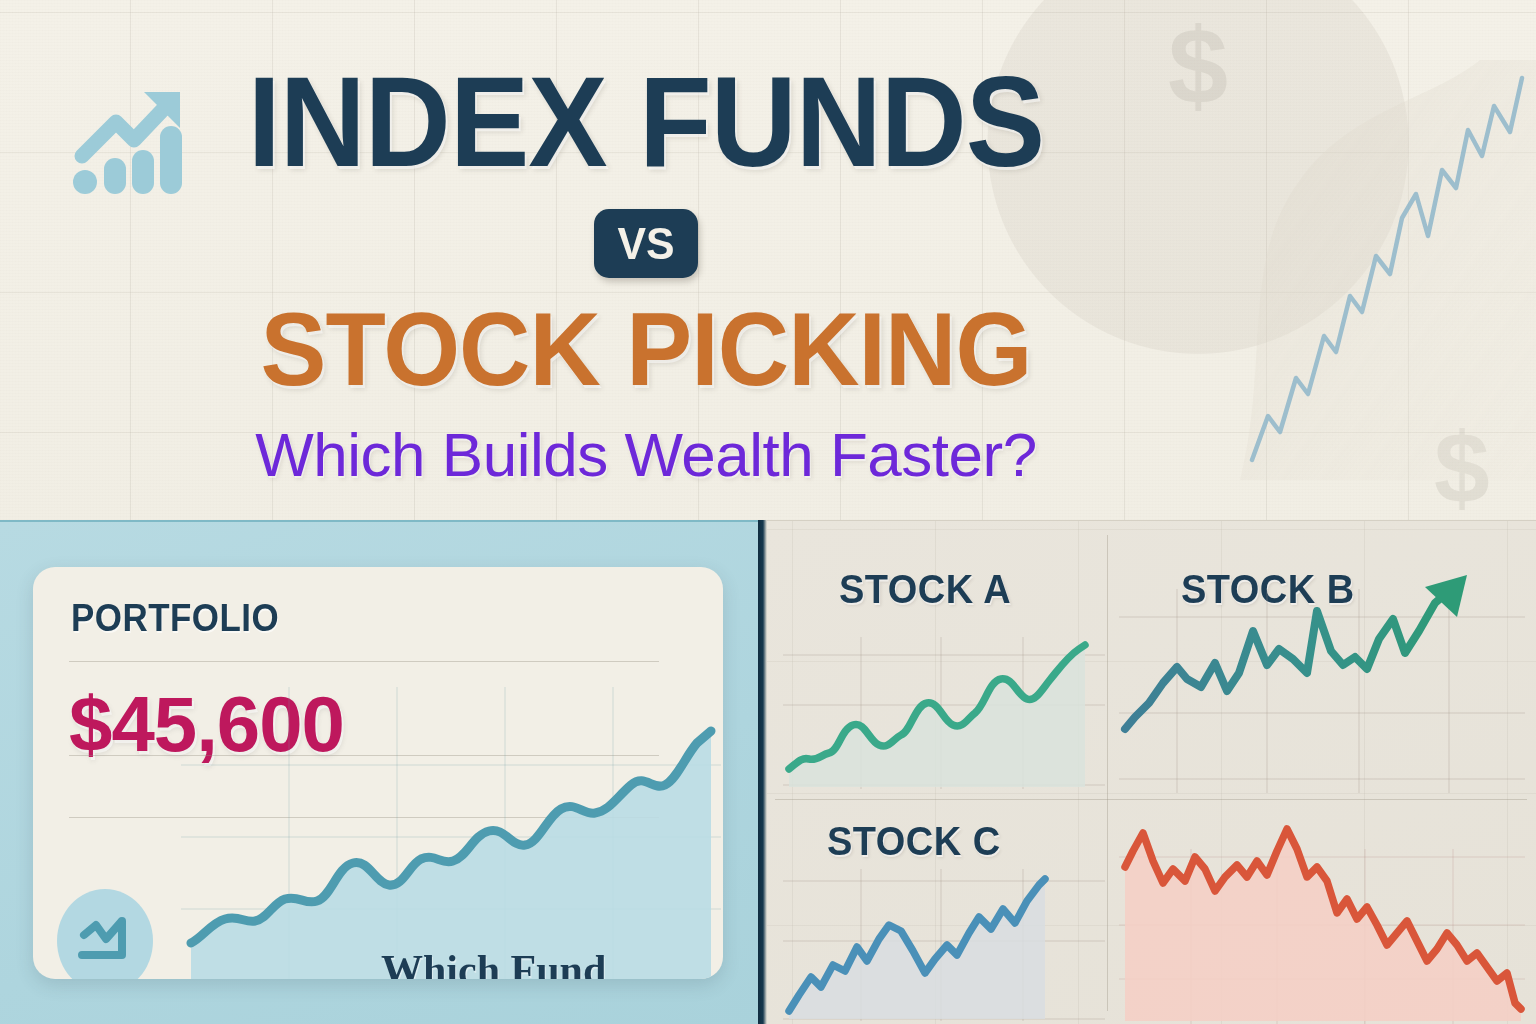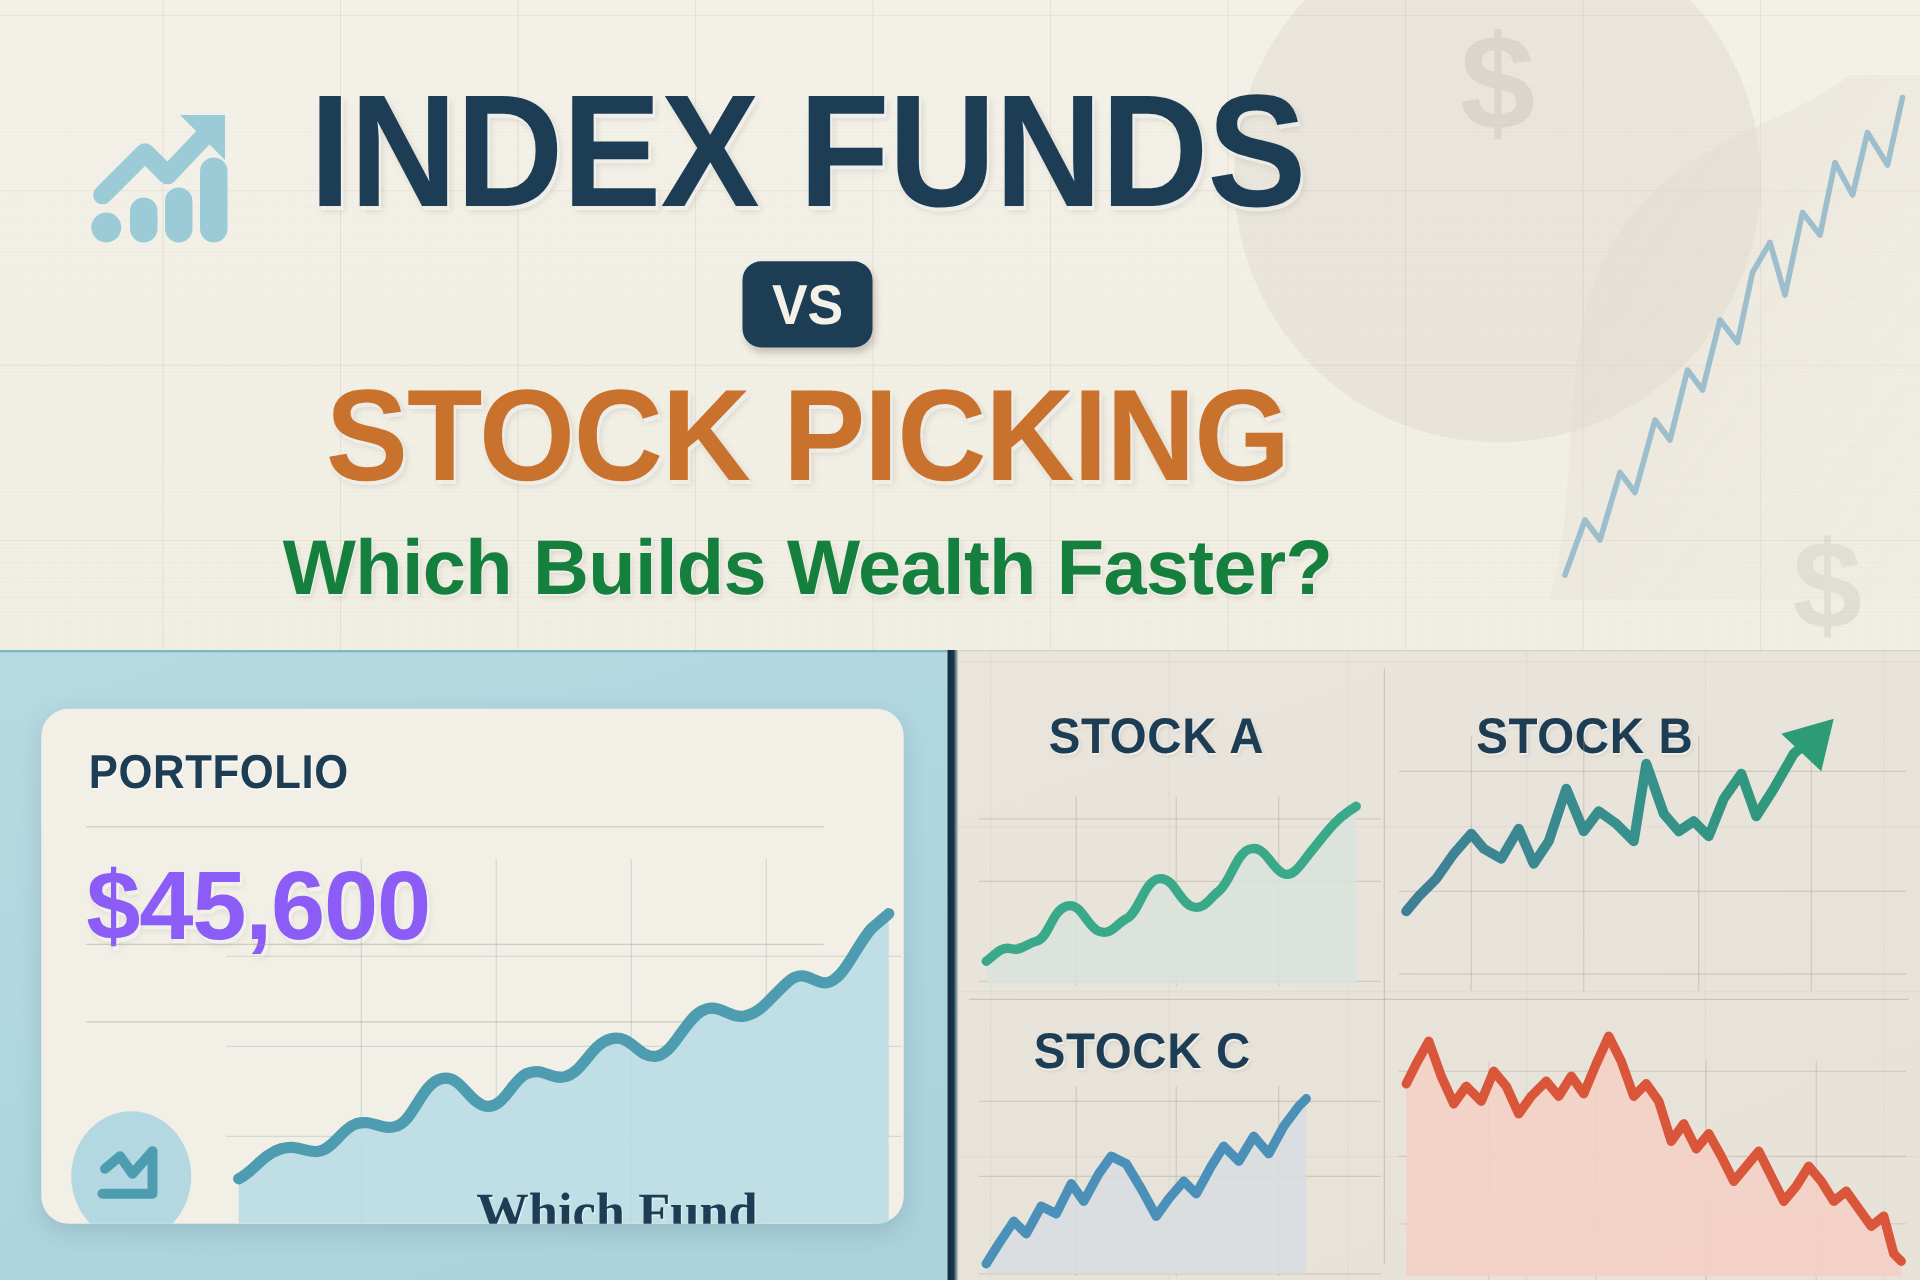--- a/index.html
+++ b/index.html
@@ -79,22 +79,22 @@
     font-weight:700;font-size:104px;line-height:1;letter-spacing:-1px;
     color:#c9722e;
     transform:scaleX(.95);
     text-shadow:2px 3px 0 rgba(255,255,255,.5), 3px 4px 5px rgba(90,80,70,.16);
     white-space:nowrap;
   }
 
   .title-question{
     position:absolute;left:0;right:0;top:424px;text-align:center;
     font-family:"Liberation Sans", sans-serif;
-    font-weight:700;font-size:62px;line-height:1;letter-spacing:-.5px;
-    color:#15803d;
+    font-weight:400;font-size:62px;line-height:1;letter-spacing:-.5px;
+    color:#6d28d9;
     text-shadow:1px 2px 0 rgba(255,255,255,.5), 2px 3px 4px rgba(90,80,70,.13);
     white-space:nowrap;
   }
 
   
   .bottom{position:absolute;left:0;top:520px;width:1380px;height:504px;}
 
   .left-panel{
     position:absolute;left:0;top:0;width:758px;height:504px;
     background:linear-gradient(160deg,#b7dae2 0%,#aed5de 60%,#a9d2db 100%);
@@ -122,21 +122,21 @@
     font-weight:700;font-size:38px;letter-spacing:.5px;color:#1d3d55;
     transform:scaleX(.92);transform-origin:left center;
     text-shadow:1px 2px 0 rgba(255,255,255,.6);
   }
   .card-rule{position:absolute;left:36px;width:590px;height:1px;background:rgba(150,145,132,.38);}
   .card-rule-1{top:94px;}
   .card-rule-2{top:188px;}
   .card-rule-3{top:250px;}
   .portfolio-value{
     position:absolute;left:36px;top:118px;
-    font-weight:700;font-size:78px;line-height:1;color:#8b5cf6;
+    font-weight:700;font-size:78px;line-height:1;color:#be185d;
     letter-spacing:-1px;
     text-shadow:2px 3px 0 rgba(255,255,255,.55), 2px 4px 5px rgba(90,90,90,.14);
   }
   .card-icon{
     position:absolute;left:24px;top:322px;width:96px;height:104px;
     border-radius:50%;background:#b3d8e2;
     display:flex;align-items:center;justify-content:center;
   }
   .card-chart{position:absolute;left:148px;top:120px;width:540px;height:292px;}
   .index-fund-label{

